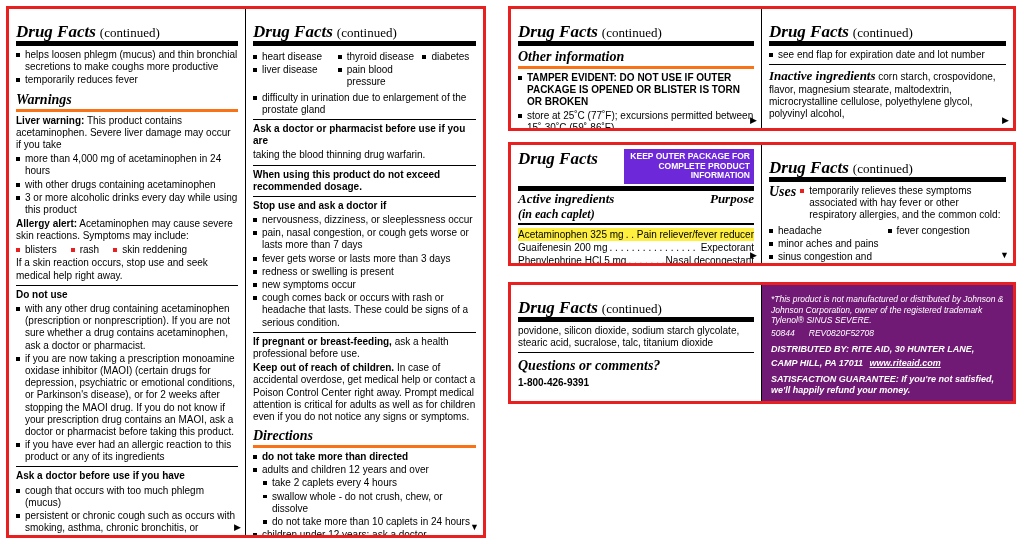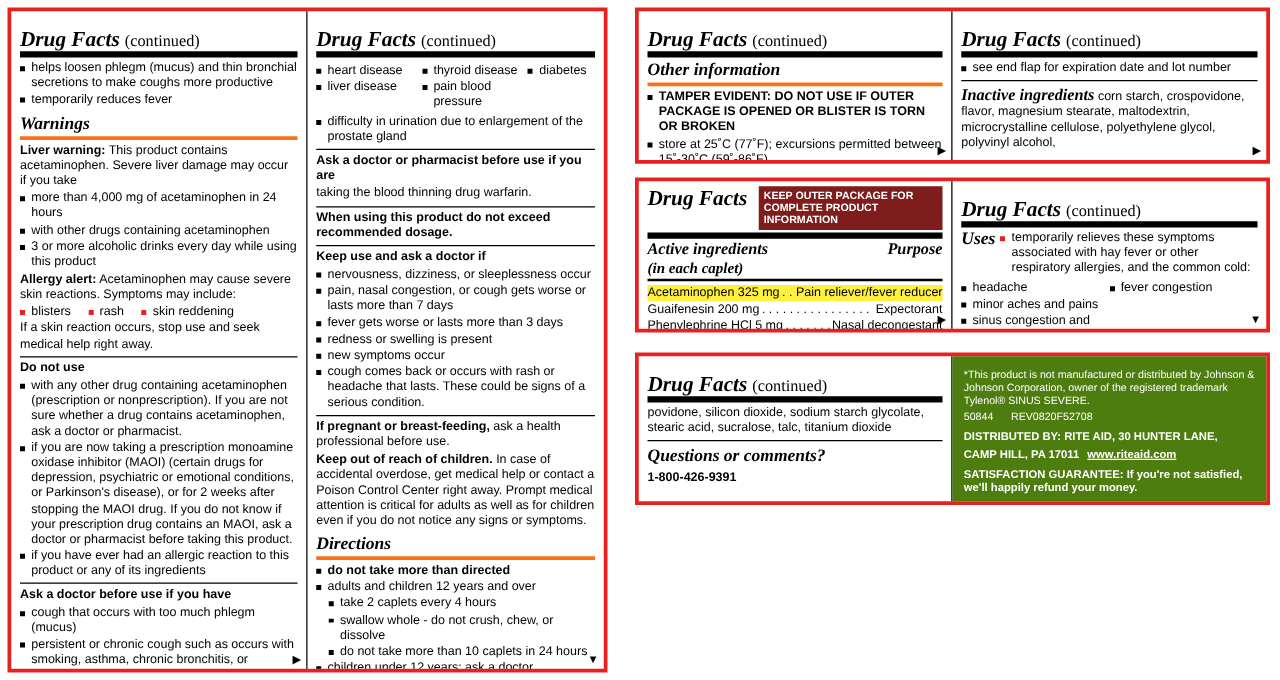--- a/index.html
+++ b/index.html
@@ -77,27 +77,28 @@
   
   .ing-row { display:flex; justify-content:space-between; line-height:1.3; }
   .ing-row .dots { flex:1; overflow:hidden; white-space:nowrap; margin:0 2px; }
   .hl { background:#ffef3f; }
   .purpose-head {
     display:flex; justify-content:space-between;
     font-family:"Liberation Serif", serif;
     font-weight:bold; font-style:italic; font-size:13px;
   }
   .keepouter {
-    background:#7f1d1d; color:#fff; font-weight:bold;
-    font-size:8.5px; line-height:1.12; text-align:left;
-    padding:3px 4px; width:147px;
+    background:#6d28d9; color:#fff; font-weight:bold;
+    font-size:8.5px; line-height:1.12; text-align:right;
+    padding:3px 4px; width:130px;
   }
   .redbox {
-    background:#4d7c0f; color:#fff;
+    background:#701a75; color:#fff;
     padding:8px 10px;
+    font-style:italic;
   }
   .redbox a, .redbox .url { color:#fff; text-decoration:none; }
   .small { font-size:9px; }
   .tiny { font-size:8.5px; }
 </style>
 </head>
 <body>
 
 <div class="panel" style="left:6px; top:6px; width:480px; height:532px;">
   <div class="cols">
@@ -176,21 +177,21 @@
       </ul>
 
       <div class="rule-thin"></div>
       <p class="bold">Ask a doctor or pharmacist before use if you are</p>
       <p>taking the blood thinning drug warfarin.</p>
 
       <div class="rule-thin"></div>
       <p class="bold">When using this product do not exceed recommended dosage.</p>
 
       <div class="rule-thin"></div>
-      <p class="bold">Keep use and ask a doctor if</p>
+      <p class="bold">Stop use and ask a doctor if</p>
       <ul>
         <li>nervousness, dizziness, or sleeplessness occur</li>
         <li>pain, nasal congestion, or cough gets worse or lasts more than 7 days</li>
         <li>fever gets worse or lasts more than 3 days</li>
         <li>redness or swelling is present</li>
         <li>new symptoms occur</li>
         <li>cough comes back or occurs with rash or headache that lasts. These could be signs of a serious condition.</li>
       </ul>
 
       <div class="rule-thin"></div>

